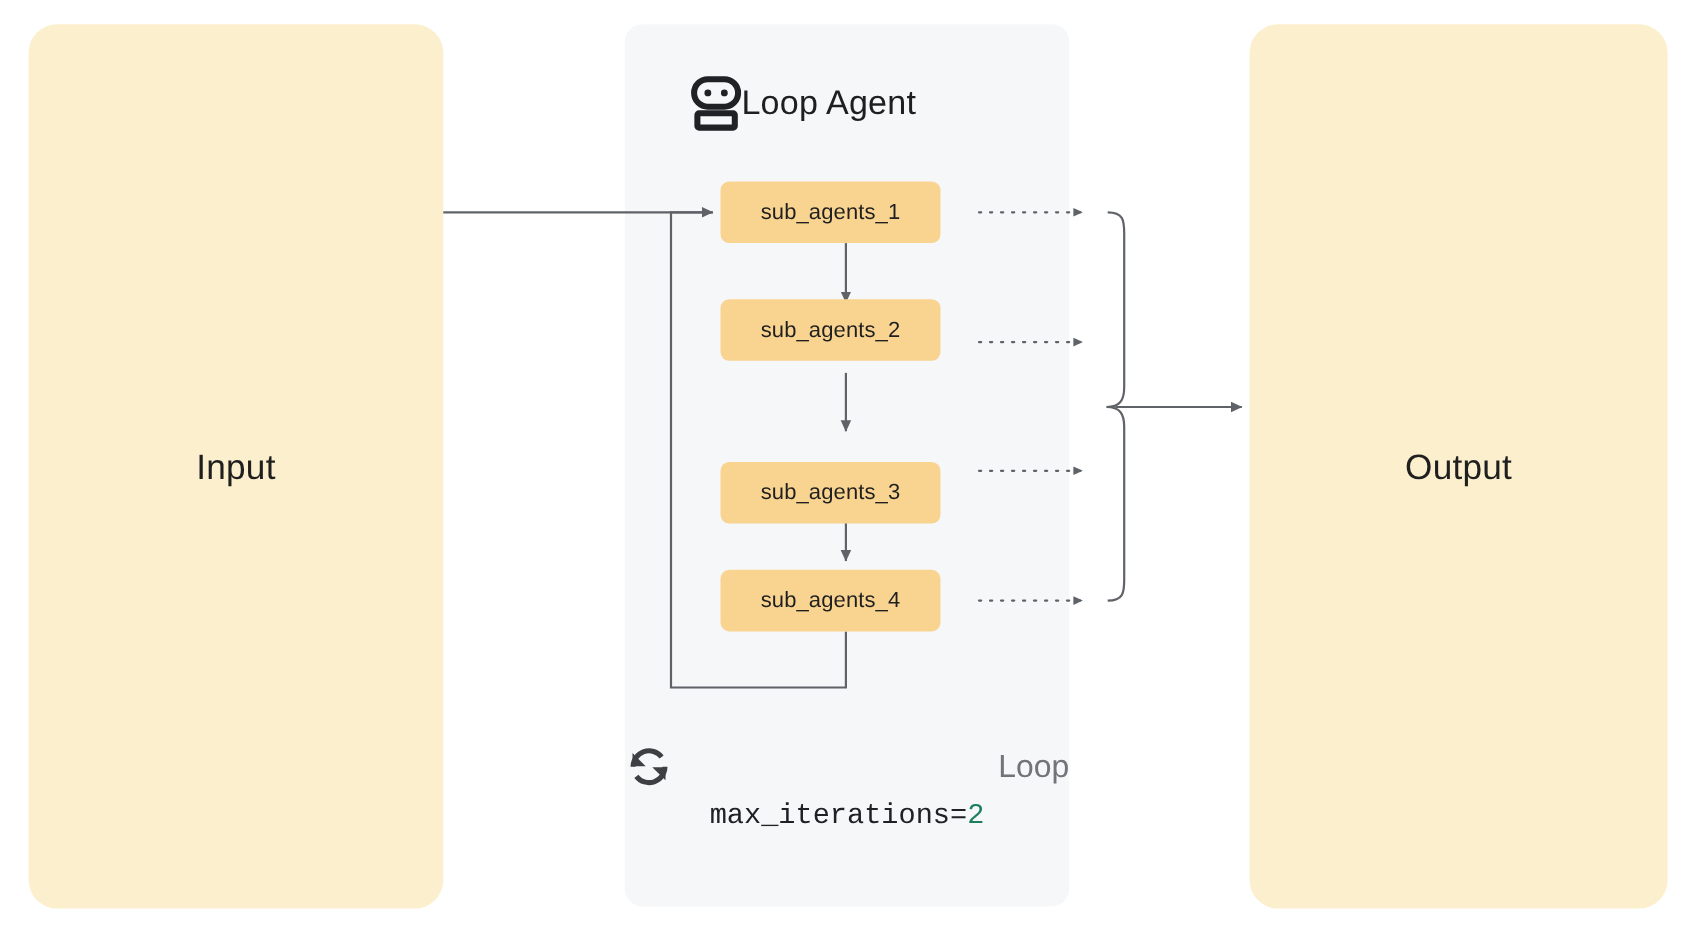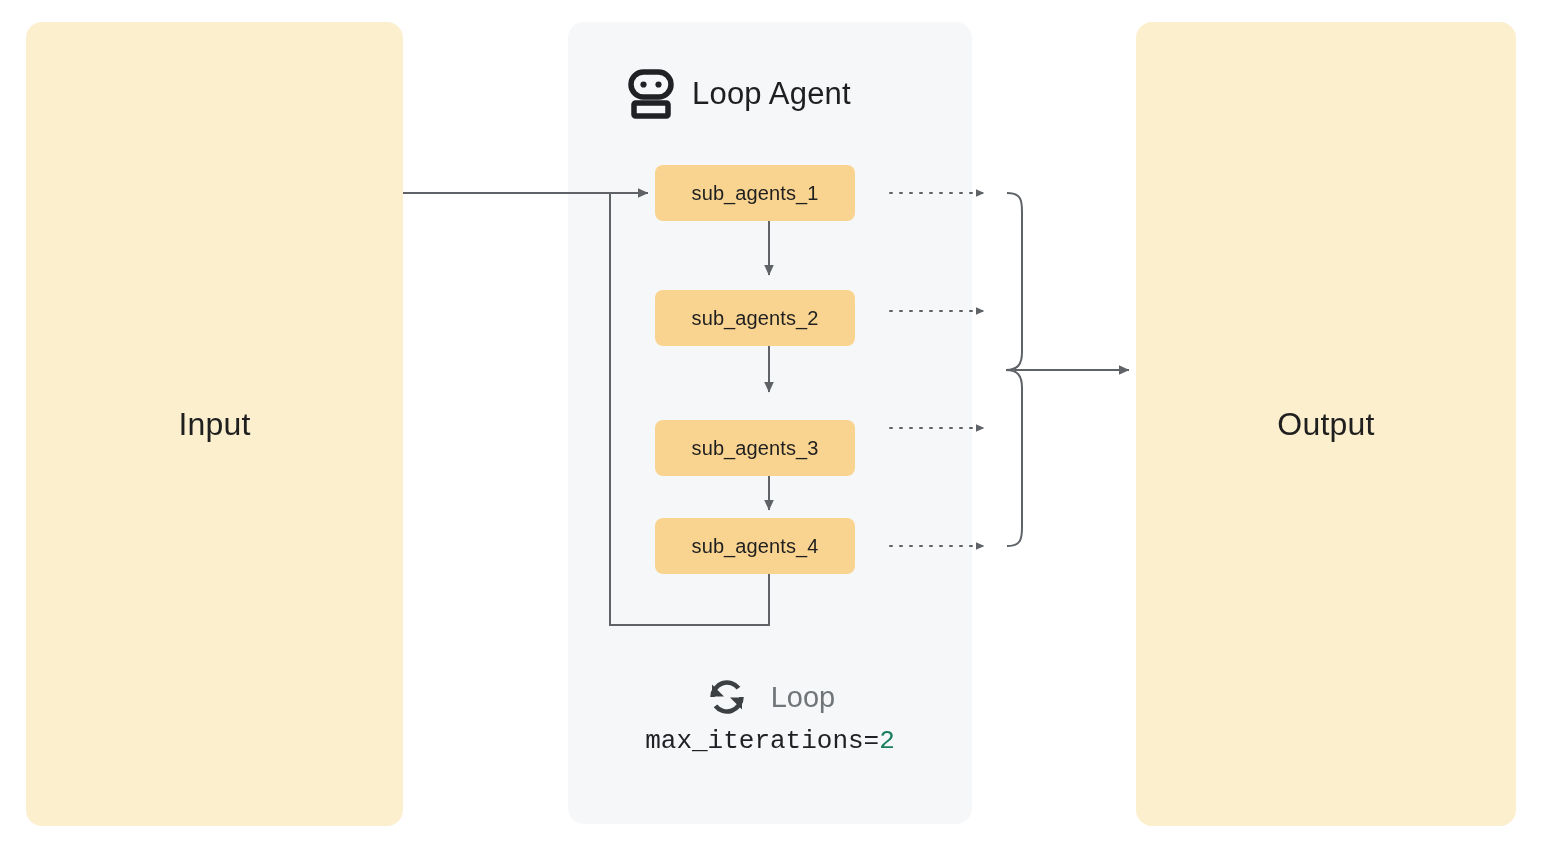--- a/index.html
+++ b/index.html
@@ -19,21 +19,21 @@
     position: absolute;
     left: 0; top: 0;
     width: 1544px;
     height: 848px;
   }
 
   
   .io-panel {
     position: absolute;
     background: #FBEFCD;
-    border-radius: 16px;
+    border-radius: 26px;
     display: flex;
     align-items: center;
     justify-content: center;
   }
   #input-panel  { left: 26px;   top: 22px; width: 377px; height: 804px; }
   #output-panel { left: 1136px; top: 22px; width: 380px; height: 804px; }
   .io-label {
     font-size: 32px;
     color: #1f1f1f;
     letter-spacing: 0.2px;
@@ -52,21 +52,20 @@
   }
 
   
   #loop-agent-header {
     position: absolute;
     left: 628px;
     top: 66px;
     height: 56px;
     display: flex;
     align-items: center;
-    gap: 18px;
   }
   #loop-agent-header .title {
     font-size: 31px;
     color: #1f1f1f;
     font-weight: 400;
     letter-spacing: 0.2px;
   }
 
   
   .agent-box {
@@ -80,21 +79,21 @@
     align-items: center;
     justify-content: center;
   }
   .agent-box .agent-label {
     font-size: 20px;
     color: #1f1f1f;
     font-weight: 400;
     letter-spacing: 0.1px;
   }
   #agent-box-0 { top: 165px; }
-  #agent-box-1 { top: 290px; }
+  #agent-box-1 { top: 272px; }
   #agent-box-2 { top: 420px; }
   #agent-box-3 { top: 518px; }
 
   
   #exit-condition-label {
     position: absolute;
     left: 1002px;
     top: 95px;
     width: 96px;
     font-size: 17px;
@@ -106,21 +105,21 @@
   #loop-footer {
     position: absolute;
     left: 568px;
     top: 668px;
     width: 404px;
     text-align: center;
   }
   #loop-footer .loop-row {
     display: flex;
     align-items: center;
-    justify-content: center;
+    justify-content: space-between;
     gap: 22px;
     height: 58px;
   }
   #loop-footer .loop-word {
     font-size: 29px;
     color: #70757a;
     font-weight: 400;
   }
   #max-iterations {
     margin-top: 0;

